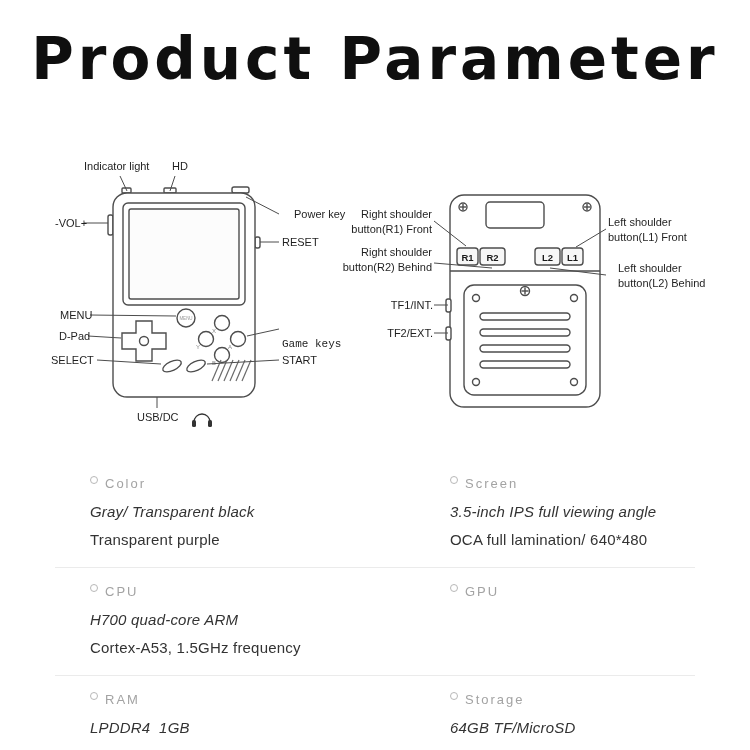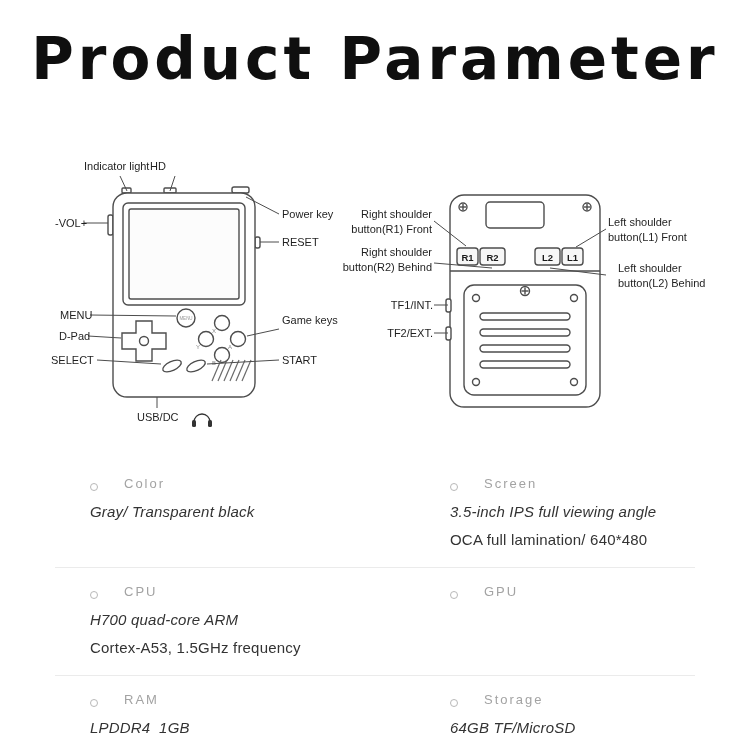--- a/index.html
+++ b/index.html
@@ -21,21 +21,21 @@
   }
   .co.wrap{white-space:normal;}
   .co.right{text-align:right;}
 
   .specs{margin:15px 55px 0;}
   .spec-row{display:flex;border-bottom:1px solid #ebebeb;padding:16px 0 14px;}
   .spec-cell{width:50%;box-sizing:border-box;}
   .spec-cell.left{padding-left:35px;}
   .spec-cell.rightcol{padding-left:75px;}
   .spec-label{
-    display:flex;align-items:flex-end;gap:26px;
+    display:flex;align-items:flex-start;gap:7px;
     color:#a3a3a3;font-size:13px;letter-spacing:2px;
   }
   .ring{
     width:6px;height:6px;border:1.5px solid #b8b8b8;border-radius:50%;
     display:inline-block;flex:0 0 auto;
   }
   .spec-line{
     color:#333;font-size:15px;line-height:26px;margin-top:2px;
     white-space:pre-wrap;letter-spacing:0.2px;
   }
@@ -168,48 +168,49 @@
       <line x1="434" y1="76" x2="466" y2="101"></line>
       <line x1="434" y1="118" x2="492" y2="123"></line>
       <line x1="434" y1="160" x2="448" y2="160"></line>
       <line x1="434" y1="188" x2="448" y2="188"></line>
       <line x1="606" y1="84" x2="576" y2="102"></line>
       <line x1="606" y1="130" x2="550" y2="123"></line>
     </g>
   </svg>
 
   <div class="co" style="left:84px;top:14px;">Indicator light</div>
-  <div class="co" style="left:150px;top:14px;">HD</div>
+  <div class="co" style="left:172px;top:14px;">HD</div>
   <div class="co" style="left:55px;top:71px;">-VOL+</div>
-  <div class="co" style="left:282px;top:62px;">Power key</div>
+  <div class="co" style="left:294px;top:62px;">Power key</div>
   <div class="co" style="left:282px;top:90px;">RESET</div>
   <div class="co" style="left:60px;top:163px;">MENU</div>
   <div class="co" style="left:59px;top:184px;">D-Pad</div>
   <div class="co" style="left:51px;top:208px;">SELECT</div>
-  <div class="co" style="left:282px;top:168px;">Game keys</div>
+  <div class="co" style="left:282px;top:192px;font-family:Liberation Mono, monospace;">Game keys</div>
   <div class="co" style="left:282px;top:208px;">START</div>
   <div class="co" style="left:137px;top:265px;">USB/DC</div>
 
   <div class="co wrap right" style="left:330px;top:62px;width:102px;">Right shoulder button(R1) Front</div>
   <div class="co wrap right" style="left:330px;top:100px;width:102px;">Right shoulder button(R2) Behind</div>
   <div class="co right" style="left:381px;top:153px;width:52px;">TF1/INT.</div>
   <div class="co right" style="left:381px;top:181px;width:52px;">TF2/EXT.</div>
   <div class="co wrap" style="left:608px;top:70px;width:102px;">Left shoulder button(L1) Front</div>
   <div class="co wrap" style="left:608px;top:116px;width:102px;margin-left:10px;">Left shoulder button(L2) Behind</div>
 </div>
 
 <div class="specs">
 
   <div class="spec-row">
     <div class="spec-cell left">
       <div class="spec-label">
         <span class="ring"></span>
         <span>Color</span>
       </div>
       <div class="spec-line first">Gray/ Transparent black</div>
+      <div class="spec-line">Transparent purple</div>
     </div>
     <div class="spec-cell rightcol">
       <div class="spec-label">
         <span class="ring"></span>
         <span>Screen</span>
       </div>
       <div class="spec-line first">3.5-inch IPS full viewing angle</div>
       <div class="spec-line">OCA full lamination/ 640*480</div>
     </div>
   </div>

